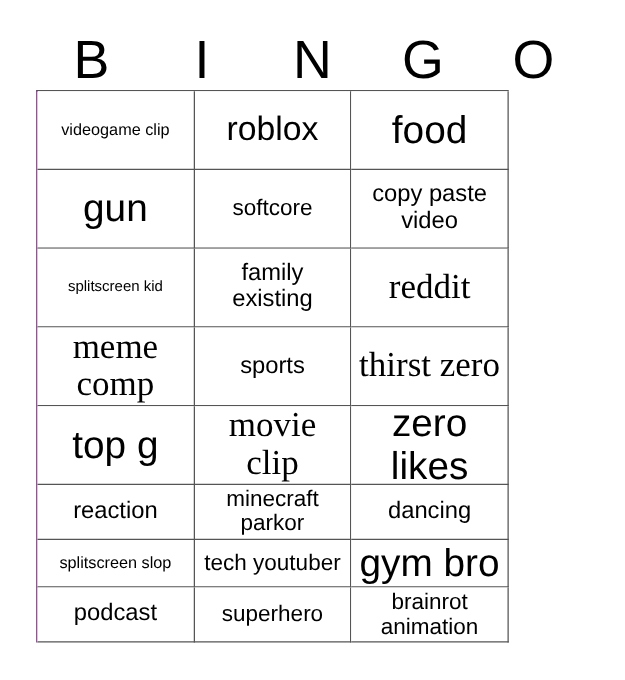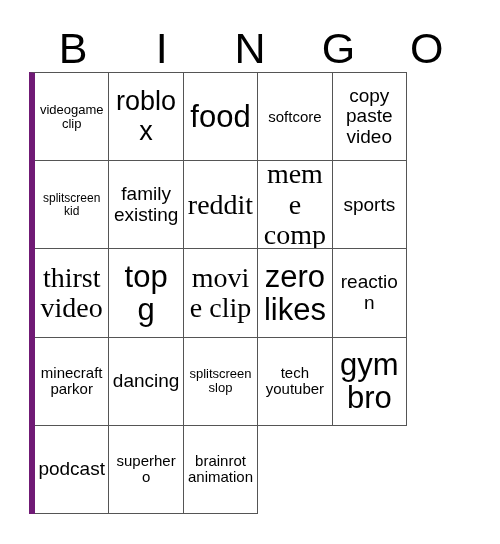--- a/index.html
+++ b/index.html
@@ -44,24 +44,24 @@
     user-select: none;
   }
   
   #bingo-grid {
     position: absolute;
     left: 29px;
     top: 72px;
     width: 378px;
     height: 442px;
     display: grid;
-    grid-template-columns: repeat(5, 1fr);
+    grid-template-columns: repeat(3, 1fr);
     grid-template-rows: repeat(5, 1fr);
     border-top: 1px solid #555555;
-    border-left: 6px solid #701a75;
+    border-left: 1px solid #701a75;
     box-sizing: border-box;
     background: #ffffff;
   }
   .bingo-cell {
     border-right: 1px solid #555555;
     border-bottom: 1px solid #555555;
     box-sizing: border-box;
     display: flex;
     align-items: center;
     justify-content: center;
@@ -75,21 +75,21 @@
     width: 100%;
     line-height: 1.08;
     word-wrap: break-word;
     color: #000000;
   }
   
   .size-xl  { font-size: 31px; }
   .size-lg  { font-size: 28px; font-family: Liberation Serif, serif; }
   .size-md  { font-size: 27px; }
   .size-sm  { font-size: 19px; }
-  .size-xs  { font-size: 15px; }
+  .size-xs  { font-size: 18px; }
   .size-xxs { font-size: 13px; }
   .size-tiny{ font-size: 12px; }
 </style>
 </head>
 <body>
 
 <div id="bingo-card">
 
   <div id="bingo-header">
     <div class="header-letter">B</div>
@@ -103,20 +103,23 @@
       <div class="bingo-cell">
         <span class="cell-text size-xxs">videogame clip</span>
       </div>
       <div class="bingo-cell">
         <span class="cell-text size-md">roblox</span>
       </div>
       <div class="bingo-cell">
         <span class="cell-text size-xl">food</span>
       </div>
       <div class="bingo-cell">
+        <span class="cell-text size-xl">gun</span>
+      </div>
+      <div class="bingo-cell">
         <span class="cell-text size-xs">softcore</span>
       </div>
       <div class="bingo-cell">
         <span class="cell-text size-sm">copy paste video</span>
       </div>
       <div class="bingo-cell">
         <span class="cell-text size-tiny">splitscreen kid</span>
       </div>
       <div class="bingo-cell">
         <span class="cell-text size-sm">family existing</span>
@@ -124,21 +127,21 @@
       <div class="bingo-cell">
         <span class="cell-text size-lg">reddit</span>
       </div>
       <div class="bingo-cell">
         <span class="cell-text size-lg">meme comp</span>
       </div>
       <div class="bingo-cell">
         <span class="cell-text size-sm">sports</span>
       </div>
       <div class="bingo-cell">
-        <span class="cell-text size-lg">thirst video</span>
+        <span class="cell-text size-lg">thirst zero</span>
       </div>
       <div class="bingo-cell">
         <span class="cell-text size-xl">top g</span>
       </div>
       <div class="bingo-cell">
         <span class="cell-text size-lg">movie clip</span>
       </div>
       <div class="bingo-cell">
         <span class="cell-text size-xl">zero likes</span>
       </div>

